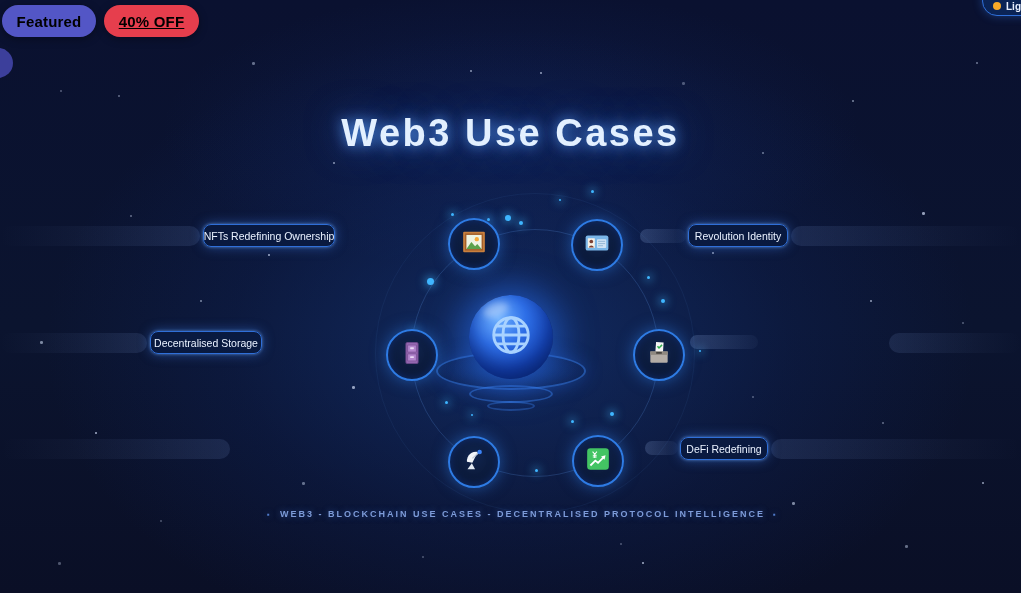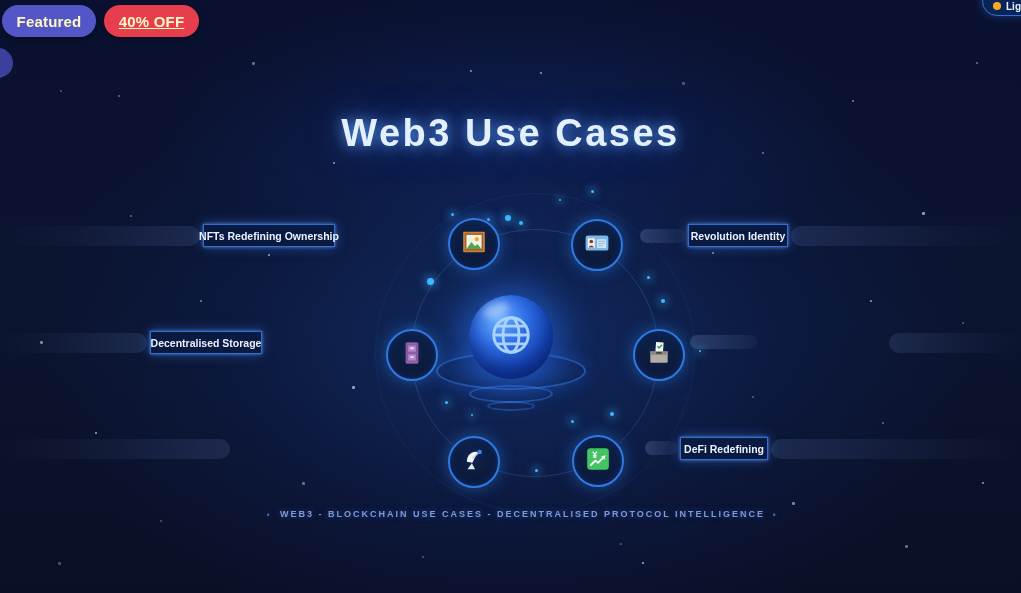--- a/index.html
+++ b/index.html
@@ -9,21 +9,21 @@
     background:
       radial-gradient(ellipse 620px 420px at 50% 58%, rgba(28,80,180,.38) 0%, rgba(18,50,130,.18) 45%, rgba(10,20,60,0) 75%),
       radial-gradient(ellipse 500px 200px at 50% 22%, rgba(25,60,150,.22) 0%, rgba(10,20,60,0) 70%),
       linear-gradient(180deg,#0a1130 0%, #0b142f 55%, #0a0f26 100%);
   }
   .stage *{box-sizing:border-box;}
 
   
   .badge{position:absolute; top:5px; height:32px; border-radius:17px;
     display:flex; align-items:center; justify-content:center;
-    color:#fef9c3; font-weight:bold; font-size:15px; letter-spacing:.2px;
+    color:#000000; font-weight:bold; font-size:15px; letter-spacing:.2px;
     box-shadow:0 2px 8px rgba(0,0,0,.35);}
   .badge-featured{left:2px; width:94px; background:#5356c6;}
   .badge-discount{left:104px; width:95px; background:#e63e4d;text-decoration:underline;}
 
   .theme-toggle{position:absolute; left:982px; top:-14px; width:76px; height:30px;
     border-radius:15px; border:1px solid #2f6fd8; background:#0b2456;
     display:flex; align-items:flex-end; padding:0 10px 3px 10px;
     box-shadow:0 0 10px rgba(47,111,216,.45);}
   .theme-dot{width:8px; height:8px; border-radius:50%; background:#f7a928; margin:0 5px 2px 0;}
   .theme-label{color:#e8f0ff; font-size:10px; font-weight:bold;}
@@ -65,24 +65,24 @@
     display:flex; align-items:center; justify-content:center;}
   .node svg{width:26px; height:26px;}
   .node-picture{left:448px; top:218px;}
   .node-idcard{left:571px; top:219px;}
   .node-cabinet{left:386px; top:329px;}
   .node-ballot{left:633px; top:329px;}
   .node-satellite{left:448px; top:436px;}
   .node-chart{left:572px; top:435px;}
 
   
-  .pill{position:absolute; height:23px; border-radius:0;
+  .pill{position:absolute; height:23px; border-radius:8px;
     border:1px solid #2f6fd8; background:rgba(10,26,64,.92);
     display:flex; align-items:center; justify-content:center; padding:0 29px;
-    color:#eaf2ff; font-size:10.5px; font-weight:bold; white-space:nowrap;
+    color:#eaf2ff; font-size:10.5px; font-weight:normal; white-space:nowrap;
     box-shadow:0 0 12px rgba(64,130,240,.5), 0 0 3px rgba(140,190,255,.6);}
   .pill-nft{left:203px; top:224px; width:132px;}
   .pill-identity{left:688px; top:224px; width:100px;}
   .pill-storage{left:150px; top:331px; width:112px;}
   .pill-daos{left:761px; top:331px; width:125px;}
   .pill-social{left:233px; top:437px; width:110px;}
   .pill-defi{left:680px; top:437px; width:88px;}
 
   
   .streak{position:absolute; height:20px; border-radius:10px;}

